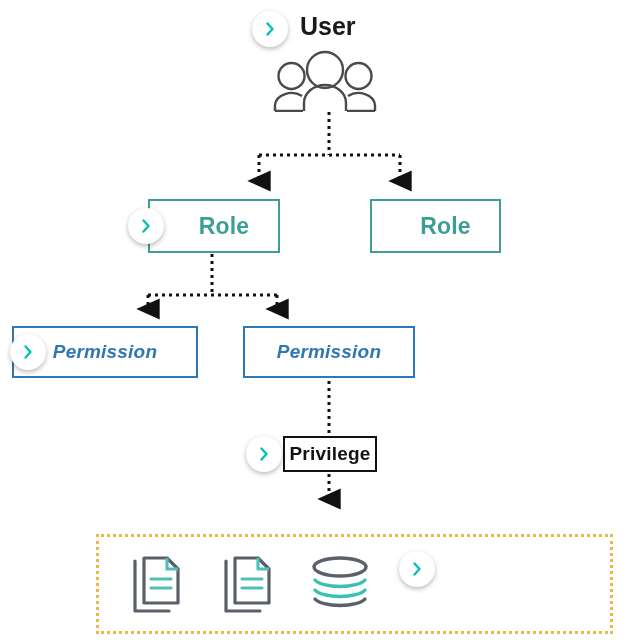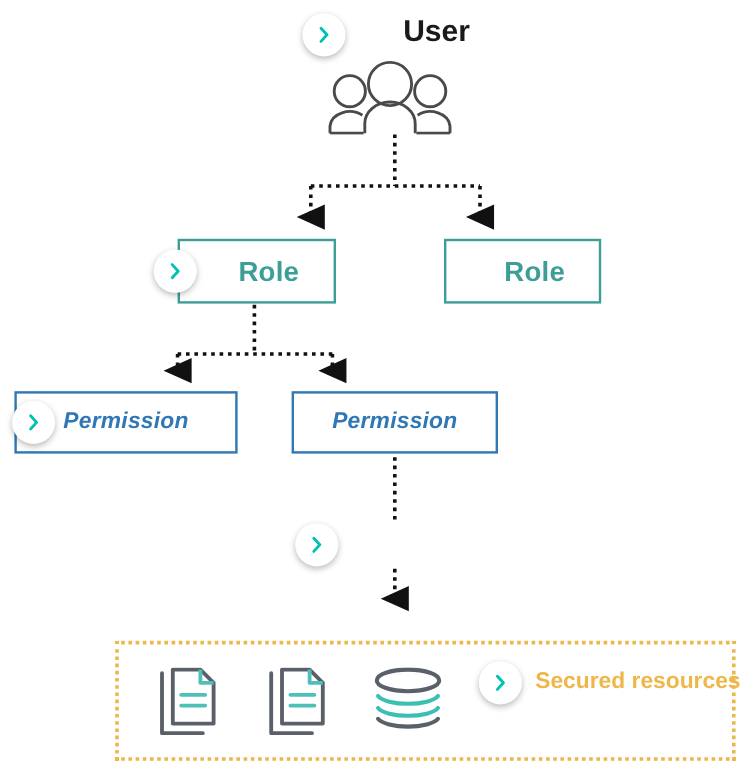--- a/index.html
+++ b/index.html
@@ -86,21 +86,20 @@
 
   
   #user-title {
     position: absolute;
     left: 300px;
     top: 12px;
     font-size: 25px;
     font-weight: bold;
     color: #1a1a1a;
     z-index: 30;
-    margin-left: 36px;
   }
 
   
   #people-icon {
     position: absolute;
     left: 272px;
     top: 50px;
     width: 106px;
     height: 62px;
     z-index: 20;
@@ -205,20 +204,23 @@
   <div class="badge" style="left:10px; top:334px;">
     <svg width="16" height="16" viewBox="0 0 16 16">
       <path d="M5.5 2.5 L10.5 8 L5.5 13.5" fill="none" stroke="#00c2b2" stroke-width="2.4" stroke-linecap="round" stroke-linejoin="round"></path>
     </svg>
   </div>
 
   <div class="node node-perm" style="left:243px; top:326px; width:172px; height:52px;">
     <span class="node-label">Permission</span>
   </div>
 
+  <div class="node node-priv" style="left:283px; top:436px; width:94px; height:36px;">
+    <span class="node-label">Privilege</span>
+  </div>
   <div class="badge" style="left:246px; top:436px;">
     <svg width="16" height="16" viewBox="0 0 16 16">
       <path d="M5.5 2.5 L10.5 8 L5.5 13.5" fill="none" stroke="#00c2b2" stroke-width="2.4" stroke-linecap="round" stroke-linejoin="round"></path>
     </svg>
   </div>
 
   <div id="secured-region"></div>
 
   <svg class="res-icon" style="left:133px; top:556px;" width="49" height="58" viewBox="0 0 49 58">
     <path d="M2 5 L2 55 L36 55" fill="none" stroke="#5a6069" stroke-width="3.2" stroke-linejoin="round" stroke-linecap="round"></path>
@@ -240,15 +242,14 @@
     <path d="M4 34 A26 9 0 0 0 54 34" fill="none" stroke="#3bbfb5" stroke-width="3.4" stroke-linecap="round"></path>
     <path d="M4 43 A26 9 0 0 0 54 43" fill="none" stroke="#5a6069" stroke-width="3.4" stroke-linecap="round"></path>
   </svg>
 
   <div class="badge" style="left:399px; top:551px;">
     <svg width="16" height="16" viewBox="0 0 16 16">
       <path d="M5.5 2.5 L10.5 8 L5.5 13.5" fill="none" stroke="#00c2b2" stroke-width="2.4" stroke-linecap="round" stroke-linejoin="round"></path>
     </svg>
   </div>
 
-  <div id="secured-label">Secured resources</div>
 
 </div>
 
 </body></html>

